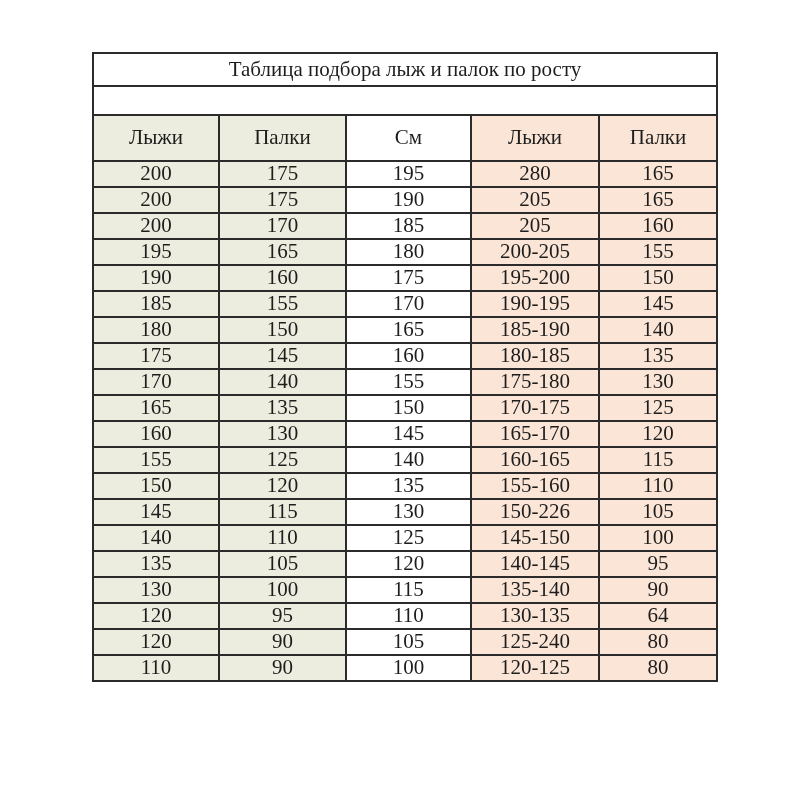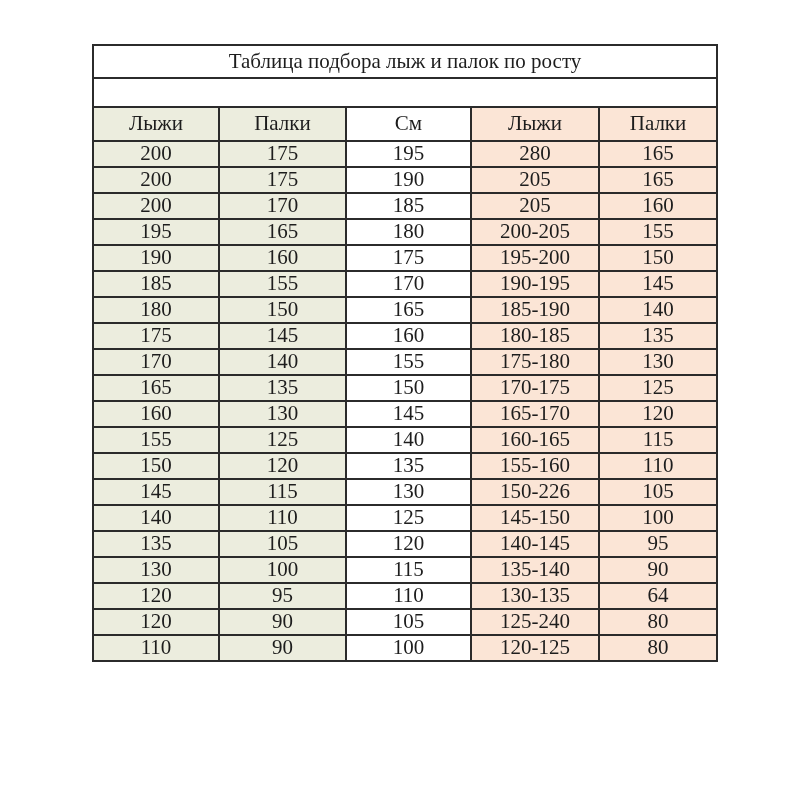--- a/index.html
+++ b/index.html
@@ -15,40 +15,40 @@
   body{
     width:800px;height:800px;
     background:var(--page-bg);
     font-family:"Liberation Serif","DejaVu Serif",serif;
     color:var(--text);
     position:relative;
     overflow:hidden;
   }
   table.ski-table{
     position:absolute;
-    left:92px;top:44px;
+    left:92px;top:52px;
     width:624px;
     border-collapse:collapse;
     table-layout:fixed;
     color:var(--text);
   }
   table.ski-table td{
     border:2px solid var(--border);
     text-align:center;
     vertical-align:middle;
     padding:0 2px;
     font-size:21px;
     line-height:1.1;
     overflow:hidden;
     white-space:nowrap;
   }
   .title-row td{height:33px;font-size:25px;background:#ffffff;}
   .spacer-row td{height:29px;background:#ffffff;}
   .group-row td{height:27px;}
-  .sub-row td{height:34px;}
+  .sub-row td{height:46px;}
   #data-rows td{height:26px;}
   .bg-skate{background:var(--skate-bg);}
   .bg-classic{background:var(--classic-bg);}
   .bg-height{background:var(--height-bg);}
 </style>
 </head>
 <body>
 
 <table class="ski-table">
   <colgroup>

